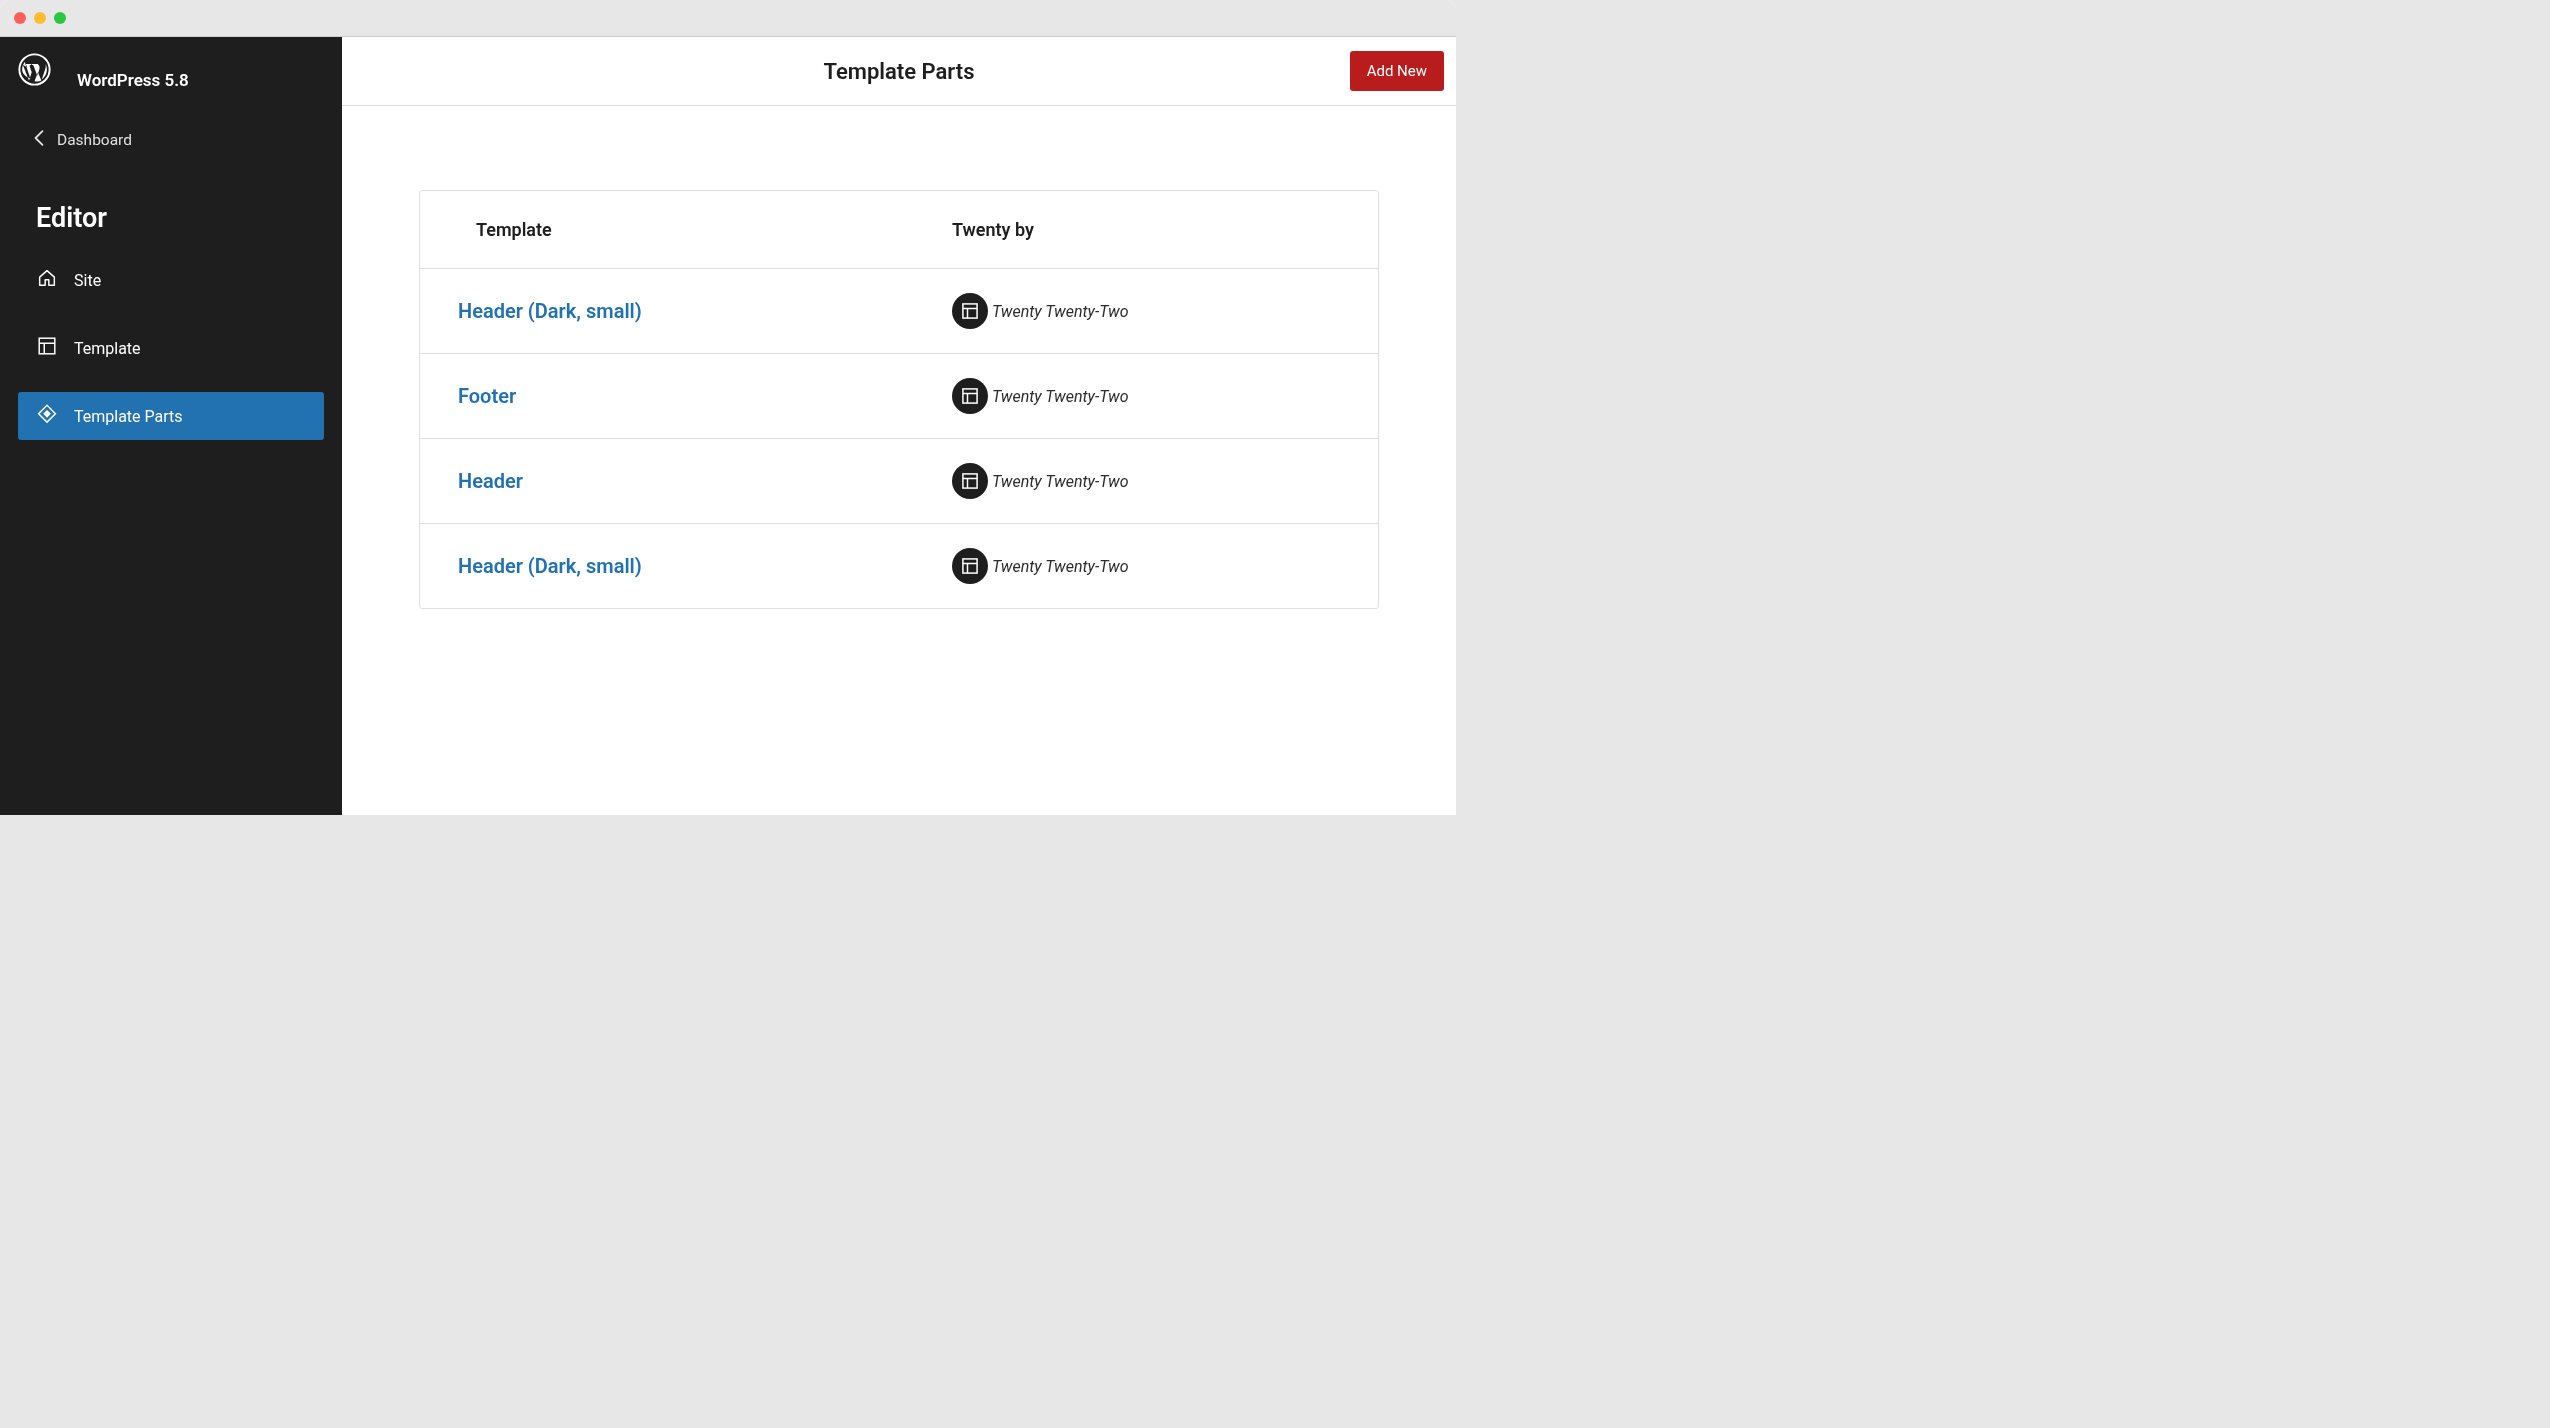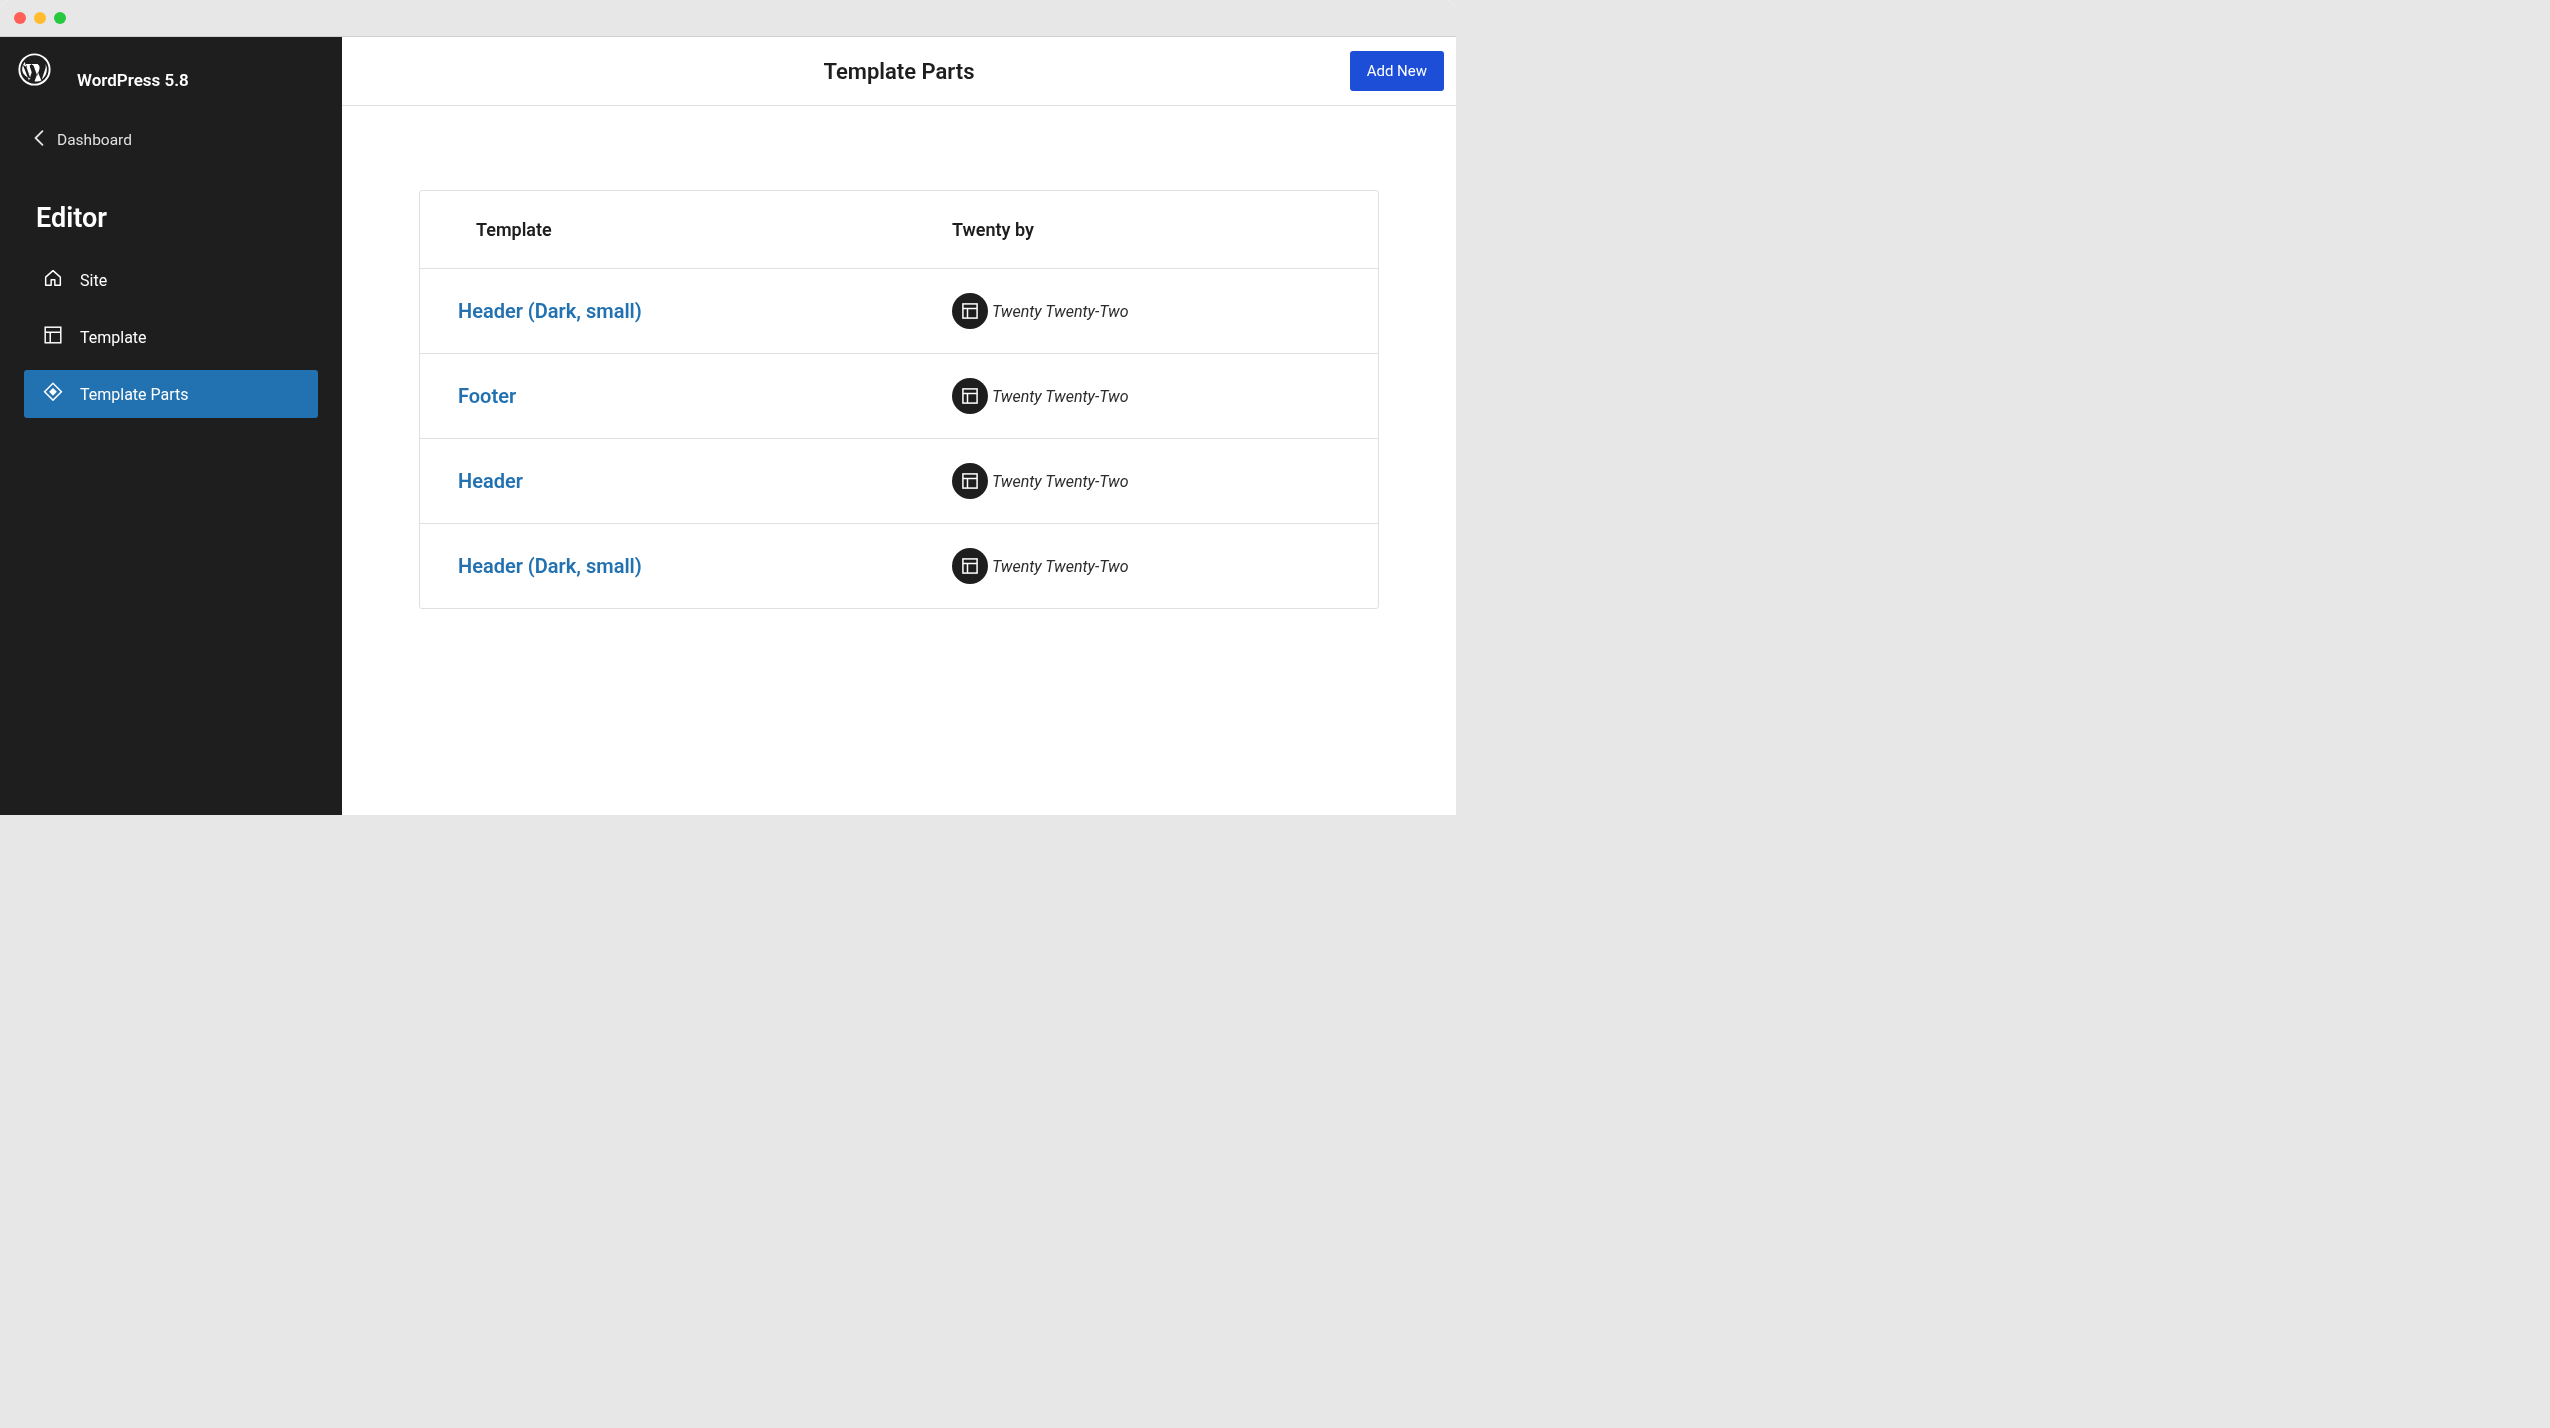--- a/index.html
+++ b/index.html
@@ -19,29 +19,29 @@
     .sidebar { width: 342px; background: #1e1e1e; color: #fff; display: flex; flex-direction: column; padding-top: 16px; }
     .wp-header { display: flex; align-items: flex-end; padding: 0 18px 30px 18px; gap: 26px; }
     .wp-logo { width: 33px; height: 33px; }
     .wp-title { font-size: 17px; font-weight: 600; color: #fff; }
     
     .back-link { display: flex; align-items: center; gap: 13px; padding: 10px 18px 10px 34px; font-size: 15.5px; color: #e0e0e0; cursor: pointer; margin-bottom: 42px; }
     .back-link svg { width: 10px; height: 16px; }
     
     .section-title { font-size: 27px; font-weight: 600; padding: 0 18px 0 36px; margin-bottom: 22px; }
     
-    .nav-list { display: flex; flex-direction: column; padding: 0 24px; gap: 9px; }
+    .nav-list { display: flex; flex-direction: column; padding: 0 18px; gap: 20px; }
     .nav-item { display: flex; align-items: center; gap: 16px; padding: 11px 18px; font-size: 16px; color: #fff; cursor: pointer; border-radius: 3px; }
     .nav-item.active { background: #2271b1; }
     .nav-item svg { width: 22px; height: 22px; flex-shrink: 0; }
     
     .main { flex: 1; background: #fff; display: flex; flex-direction: column; }
     .main-header { height: 69px; border-bottom: 1px solid #e0e0e0; display: flex; align-items: center; justify-content: center; position: relative; }
     .main-title { font-size: 22px; font-weight: 600; color: #1e1e1e; }
-    .add-new { position: absolute; right: 12px; top: 50%; transform: translateY(-50%); background: #1d4ed8; color: #fff; border: none; padding: 11px 17px; font-size: 15px; font-weight: 400; border-radius: 3px; cursor: pointer; }
+    .add-new { position: absolute; right: 12px; top: 50%; transform: translateY(-50%); background: #b91c1c; color: #fff; border: none; padding: 11px 17px; font-size: 15px; font-weight: 400; border-radius: 3px; cursor: pointer; }
     
     .content { padding: 84px 77px; }
     .table { border: 1px solid #e0e0e0; border-radius: 3px; }
     .table-header { display: flex; padding: 28px 38px; font-size: 18px; font-weight: 600; color: #1e1e1e; border-bottom: 1px solid #e0e0e0; }
     .col-template { flex: 1; margin-left: 18px; }
     .col-addedby { width: 44%; }
     .table-row { display: flex; align-items: center; padding: 24px 38px; border-bottom: 1px solid #e0e0e0; }
     .table-row:last-child { border-bottom: none; }
     .tpl-name { flex: 1; font-size: 20px; font-weight: 600; color: #2271b1; cursor: pointer; }
     .added-by-cell { width: 44%; display: flex; align-items: center; gap: 4px; font-style: italic; }

